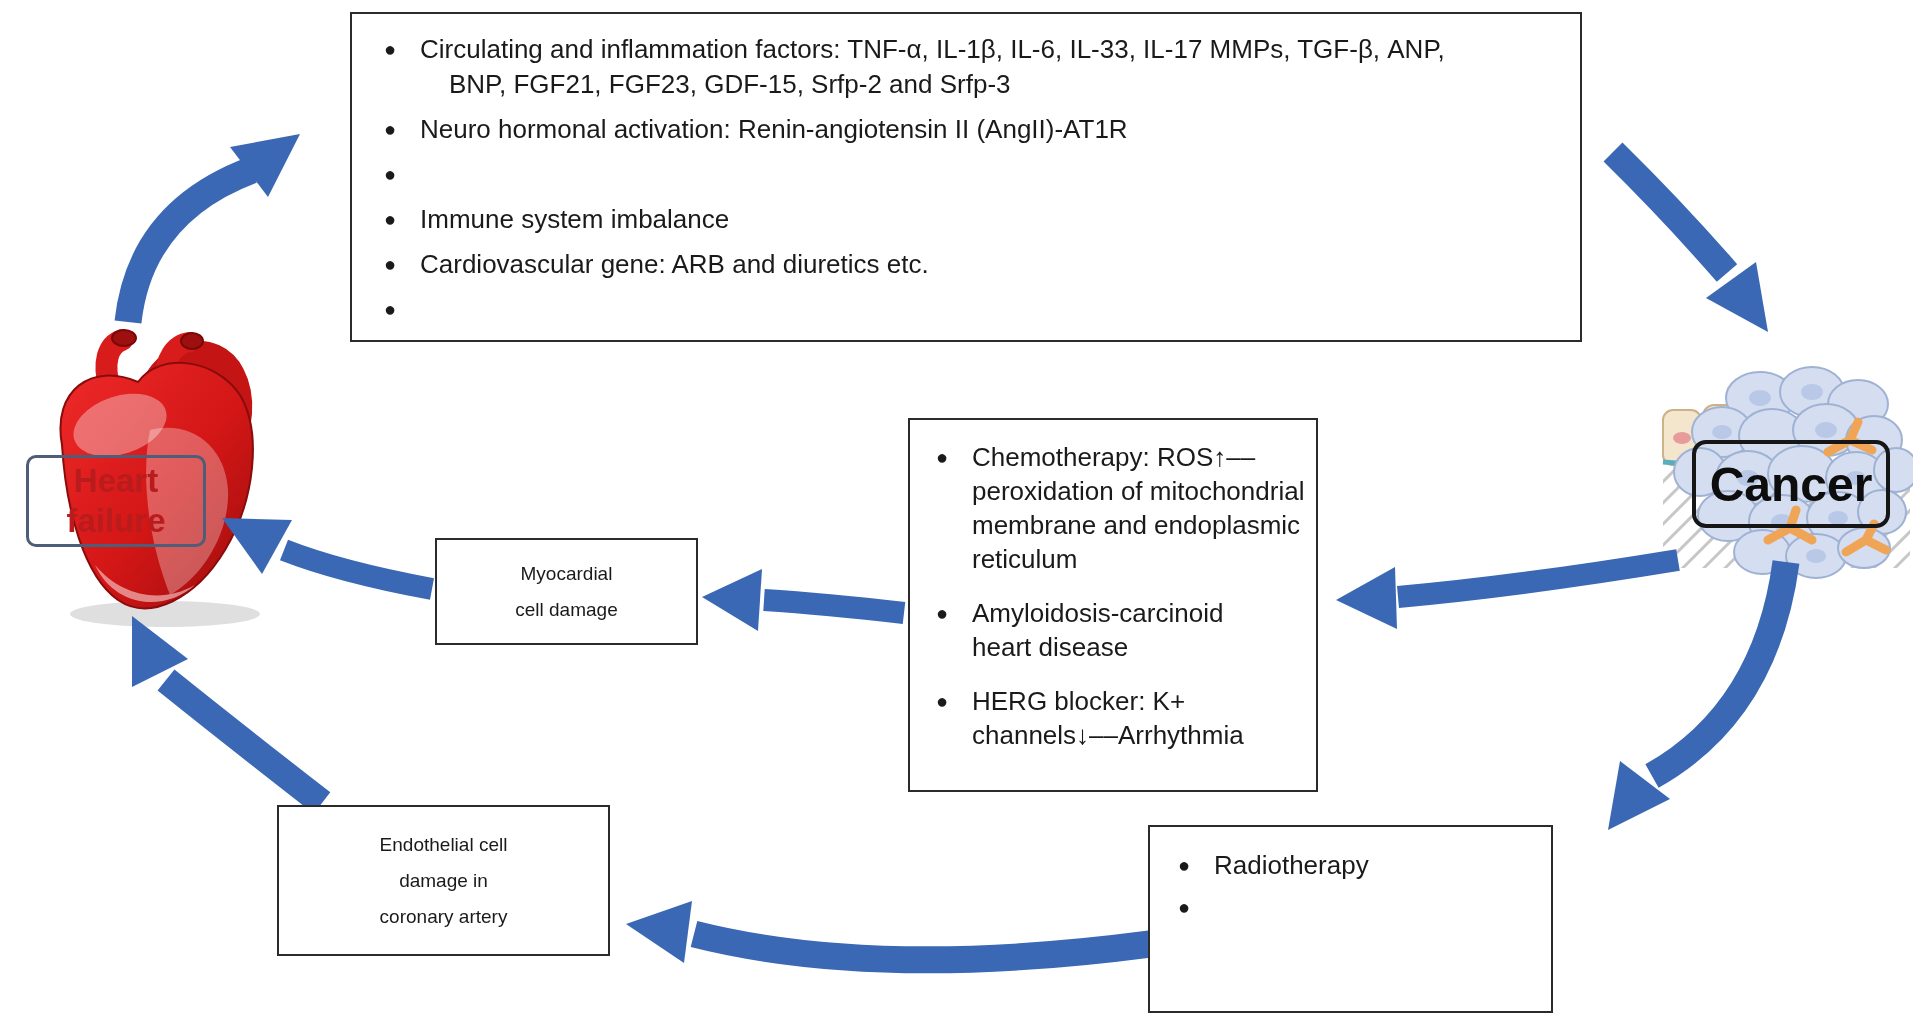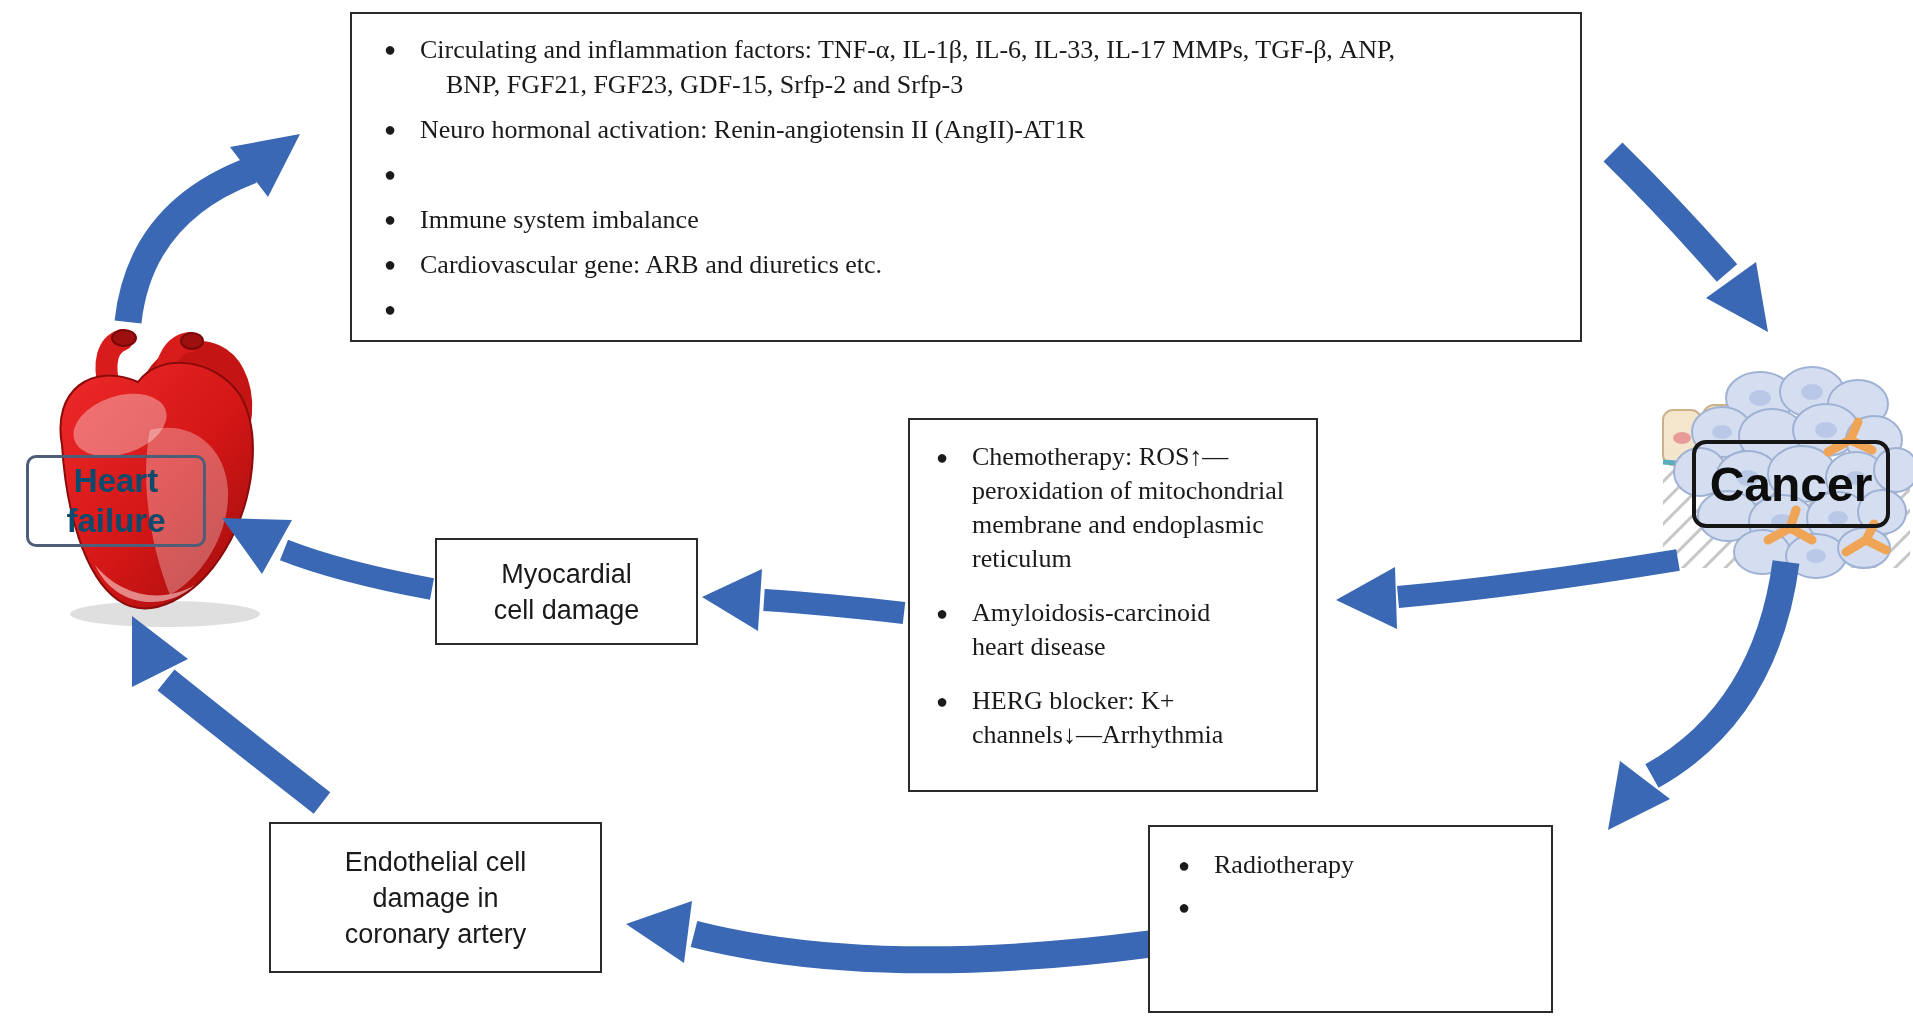--- a/index.html
+++ b/index.html
@@ -13,37 +13,37 @@
     width:1913px;height:1024px;position:relative;overflow:hidden;
     font-family:"Liberation Sans","DejaVu Sans",sans-serif;color:var(--color-ink);
   }
   #art{position:absolute;left:0;top:0;z-index:1;}
   .box{
     position:absolute;background:#fff;border:2px solid #2b2b2b;
     box-sizing:border-box;z-index:2;font-size:26px;line-height:35px;
   }
   .bullet-item{display:flex;align-items:flex-start;}
   .bullet{flex:0 0 36px;font-size:20px;text-align:left;padding-left:2px;}
-  .txt{white-space:pre-wrap;font-family:Liberation Serif, serif;}
+  .txt{white-space:pre-wrap;}
   .top-box{left:350px;top:12px;width:1232px;height:330px;padding:18px 16px 0 30px;
     display:flex;flex-direction:column;gap:10px;}
   .chemo-box{left:908px;top:418px;width:410px;height:374px;padding:20px 10px 0 24px;
     display:flex;flex-direction:column;gap:20px;font-size:26px;line-height:34px;}
   .radio-box{left:1148px;top:825px;width:405px;height:188px;padding:20px 10px 0 26px;
     display:flex;flex-direction:column;gap:6px;font-size:26px;line-height:36px;}
   .plain{display:flex;align-items:center;justify-content:center;text-align:center;
-    white-space:pre-line;font-size:27px;line-height:36px;}
+    white-space:pre-line;font-size:19px;line-height:36px;}
   .myocardial-box{left:435px;top:538px;width:263px;height:107px;}
-  .endothelial-box{left:269px;top:805px;width:333px;height:151px;margin-top:17px;}
+  .endothelial-box{left:277px;top:805px;width:333px;height:151px;}
   .img-label{
     position:absolute;z-index:3;display:flex;align-items:center;justify-content:center;
     text-align:center;white-space:pre-line;font-weight:700;box-sizing:border-box;
   }
   .heart-label{left:26px;top:455px;width:180px;height:92px;border:3px solid #4e5d78;
-    border-radius:10px;font-size:33px;line-height:40px;color:#0c4a6e;}
+    border-radius:10px;font-size:33px;line-height:40px;color:#b91c1c;}
   .cancer-label{left:1692px;top:440px;width:198px;height:88px;border:4px solid #161616;
     border-radius:14px;font-size:48px;color:#0d0d0d;}
 </style>
 </head>
 <body>
 
 <svg id="art" width="1913" height="1024" viewBox="0 0 1913 1024">
   <defs>
     <linearGradient id="heartGrad" x1="0" y1="0" x2="1" y2="1">
       <stop offset="0" stop-color="#ef2a2a"></stop>

